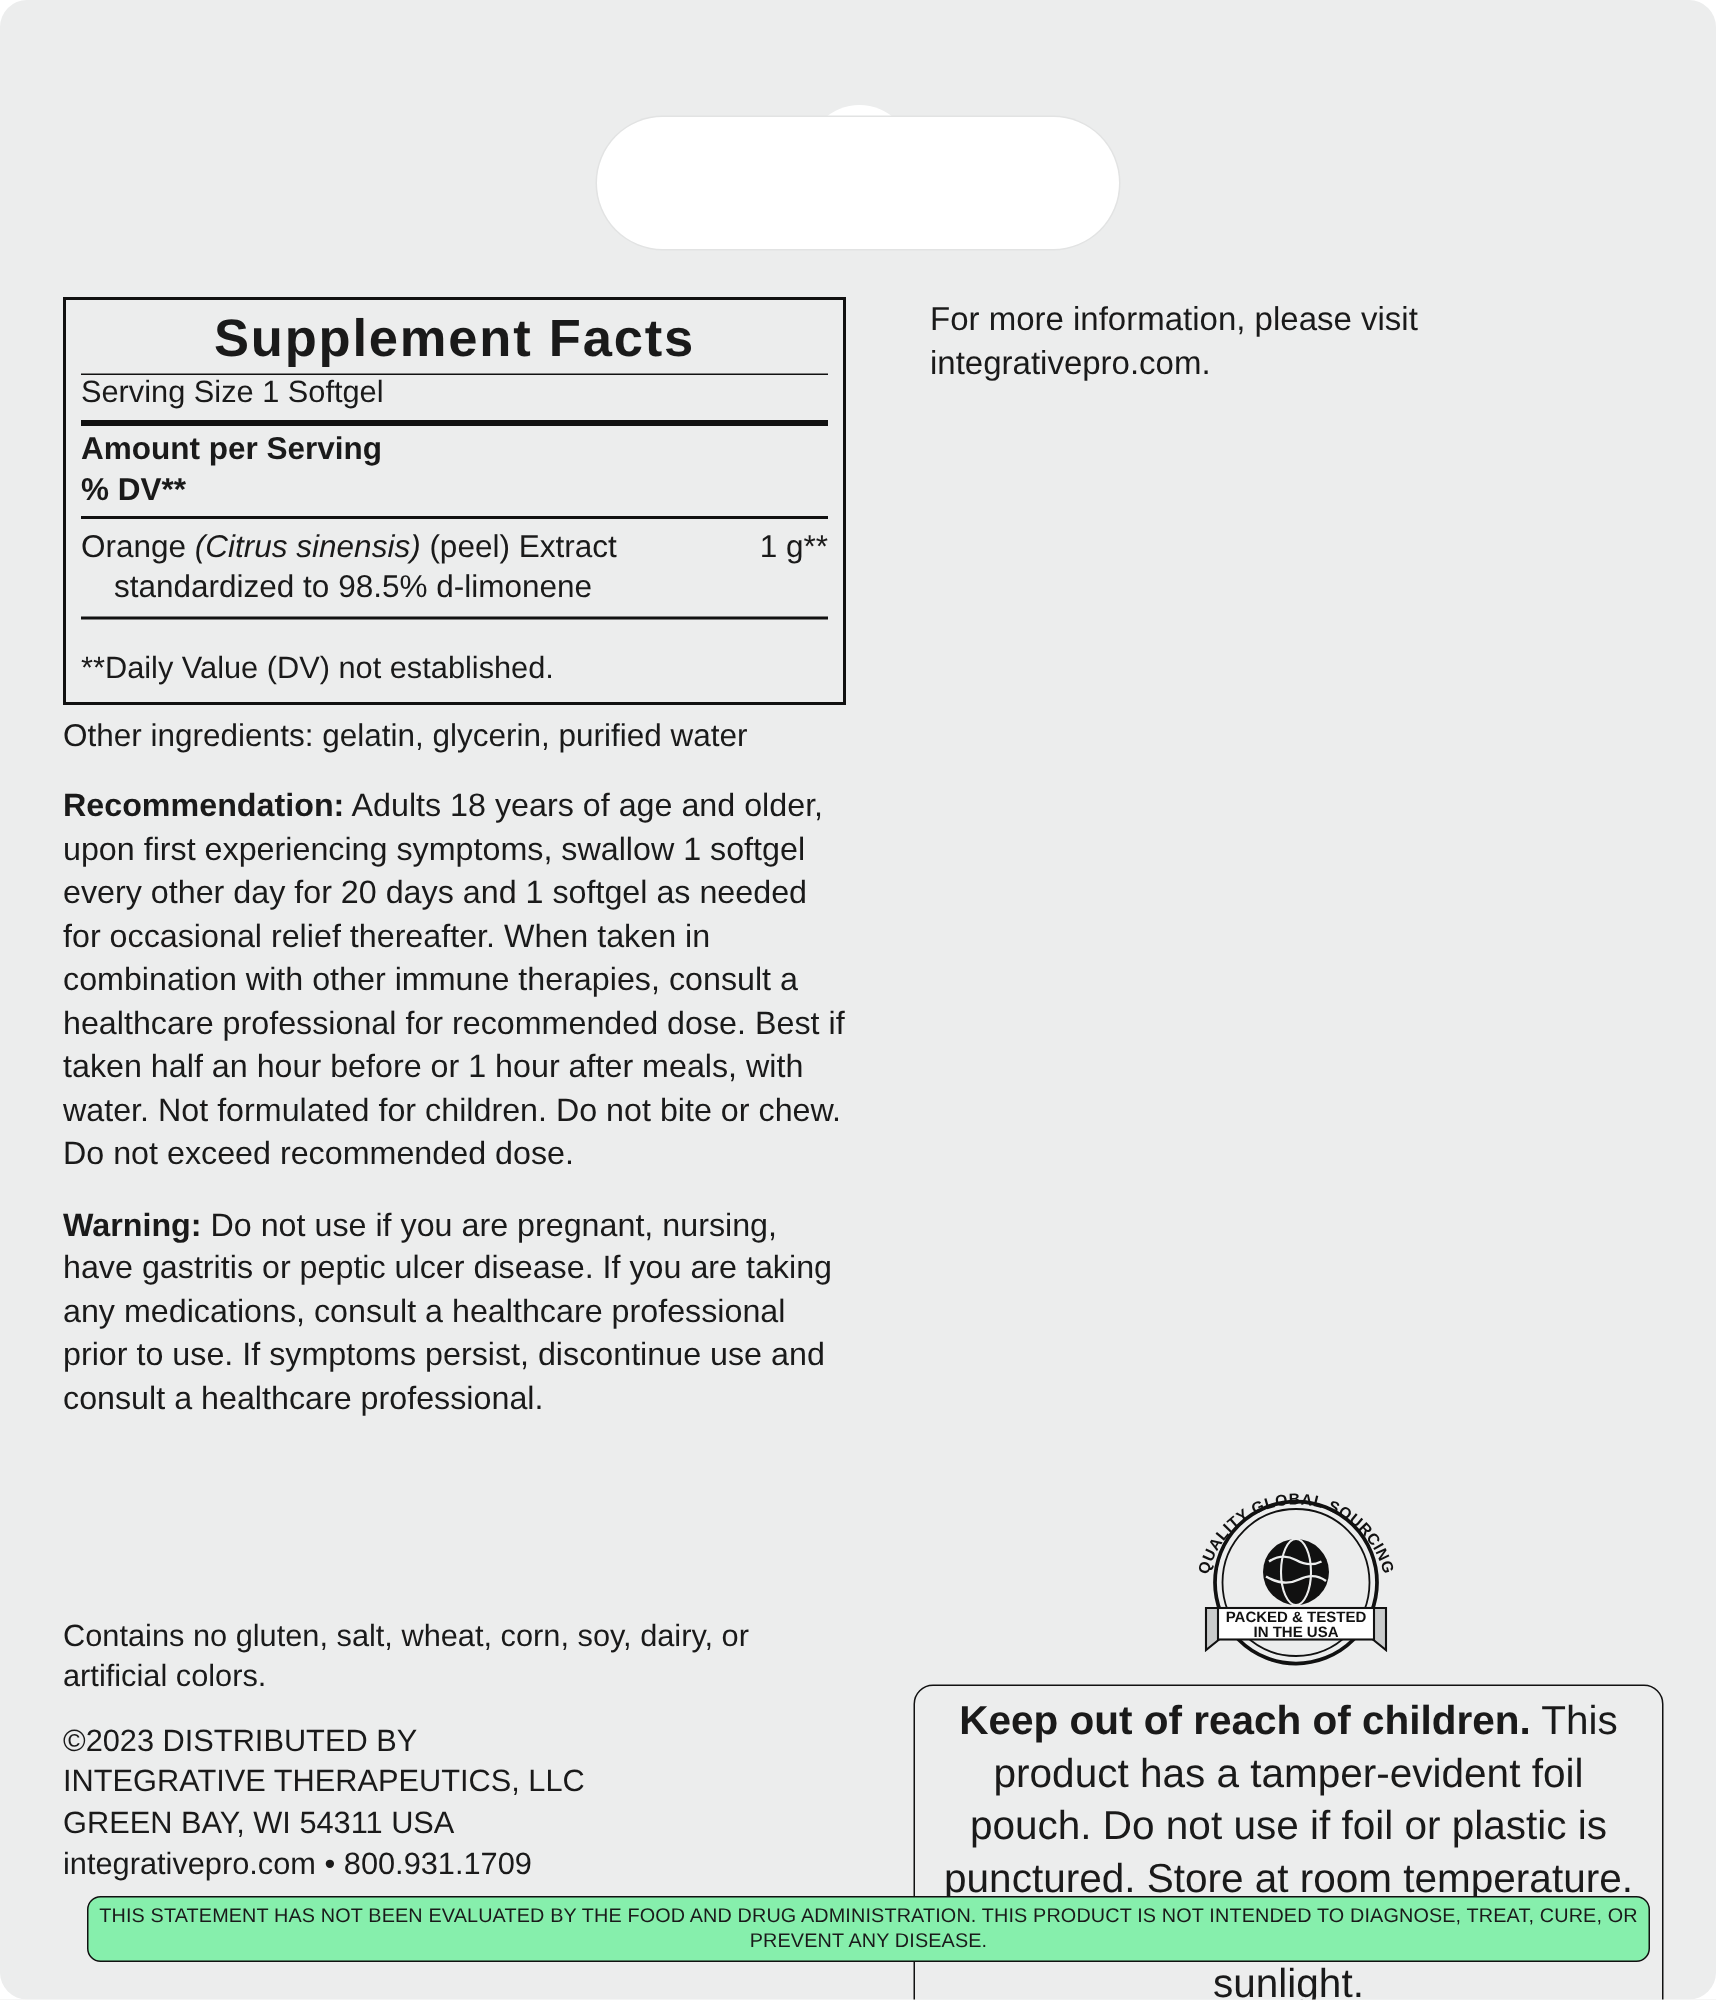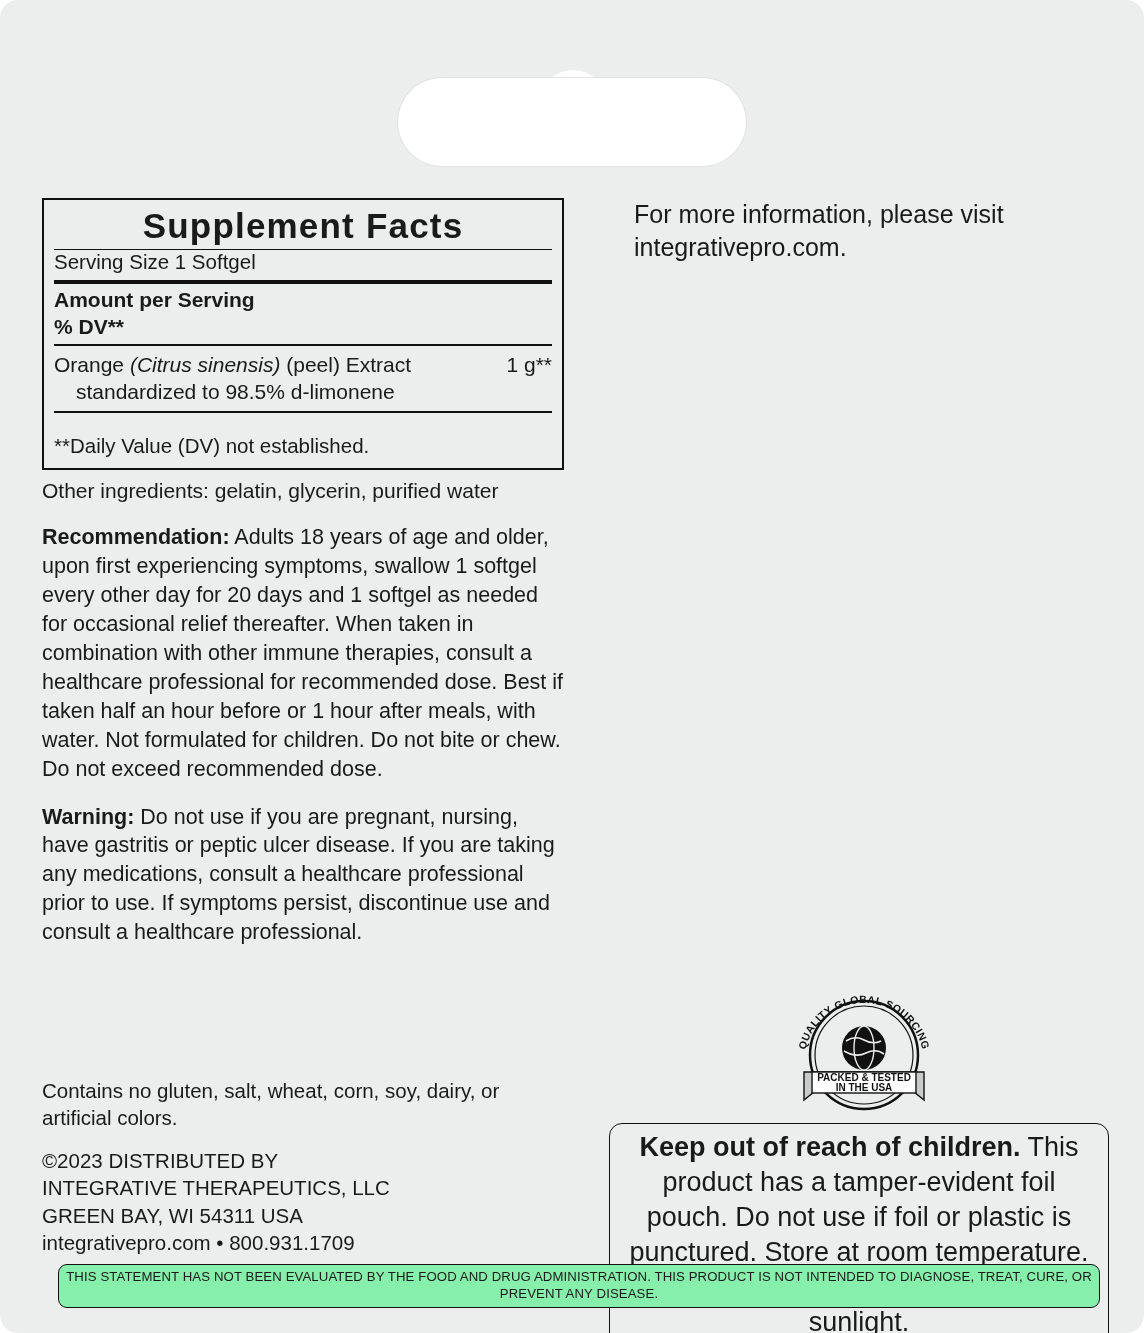--- a/index.html
+++ b/index.html
@@ -151,24 +151,24 @@
   .left-bottom {
     position: absolute;
     left: 42px;
     top: 1077px;
     width: 520px;
   }
 
   
   .right-info {
     position: absolute;
-    left: 634px;
+    left: 620px;
     top: 198px;
     width: 470px;
-    font-size: 25px;
+    font-size: 22px;
     line-height: 1.33;
   }
 
   
   .seal {
     position: absolute;
     left: 782px;
     top: 993px;
     width: 164px;
     height: 124px;

